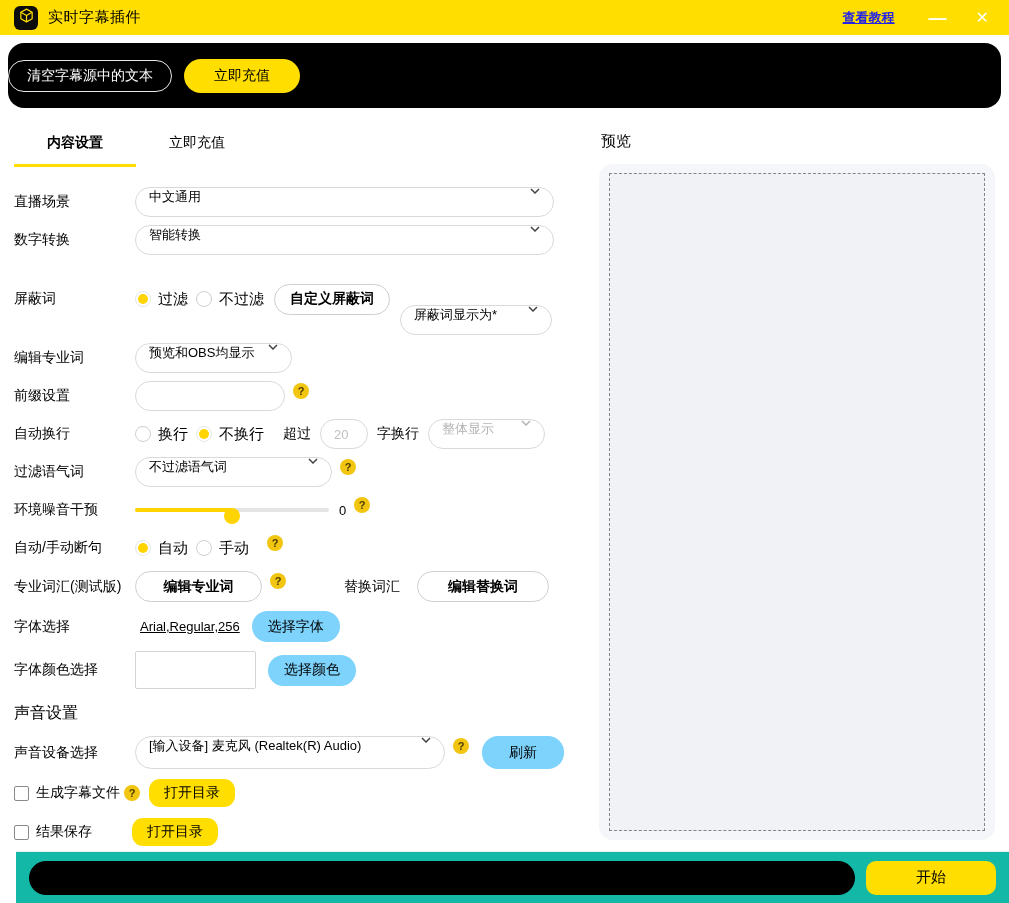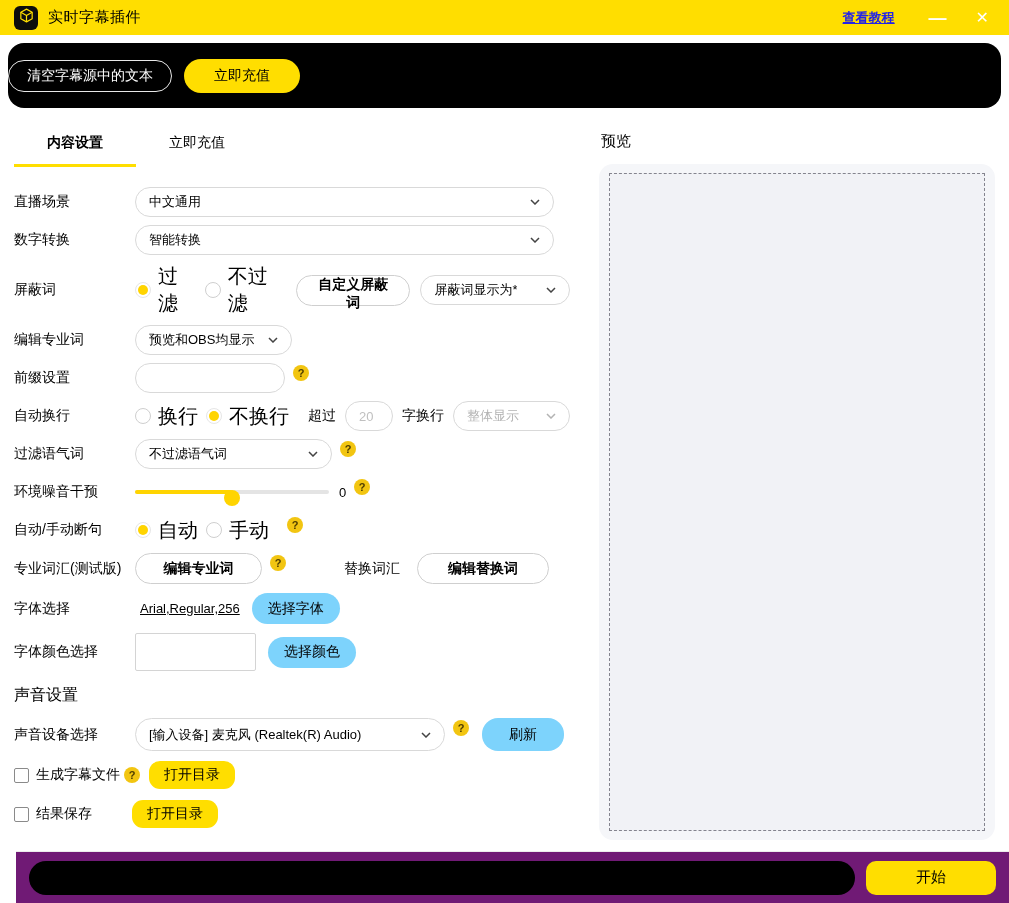--- a/index.html
+++ b/index.html
@@ -30,30 +30,30 @@
   .right-col { flex:1; padding-left:29px; padding-top:24px; }
   
   .tabs { display:flex; margin-bottom:20px; }
   .tab { width:122px; text-align:center; font-size:14px; padding-bottom:12px; cursor:pointer; }
   .tab.active { font-weight:bold; border-bottom:3px solid #FFDE00; }
   
   .row { display:flex; align-items:center; min-height:30px; margin-bottom:8px; }
   .row-lg { margin-bottom:9px; }
   .label { width:121px; flex-shrink:0; font-size:14px; color:#000; }
   .pill-select { height:30px; border:1px solid #d9d9d9; border-radius:16px; background:#fff;
-    display:flex; align-items:center; justify-content:space-between; padding:0 13px; font-size:13px; cursor:pointer; }
+    display:flex; align-items:flex-start; justify-content:space-between; padding:0 13px; font-size:13px; cursor:pointer; }
   .pill-select .val { white-space:nowrap; overflow:hidden; }
   .chev { display:flex; align-items:center; margin-left:8px; flex-shrink:0; }
   .pill-input { height:30px; border:1px solid #d9d9d9; border-radius:16px; background:#fff;
     padding:0 13px; font-size:13px; font-family:inherit; outline:none; }
   .pill-input::placeholder { color:#c0c0c0; }
   .w-full { width:419px; }
   
   .radio-group { display:flex; align-items:center; gap:8px; margin-right:10px; }
-  .radio { display:flex; align-items:center; gap:7px; font-size:20px; cursor:pointer; }
+  .radio { display:flex; align-items:center; gap:7px; font-size:15px; cursor:pointer; }
   .rb { width:16px; height:16px; border-radius:50%; border:1px solid #cfcfcf; background:#fff;
     display:flex; align-items:center; justify-content:center; flex-shrink:0; }
   .rb.sel { border-color:#e6e6e6; }
   .rb.sel::after { content:""; width:10px; height:10px; border-radius:50%; background:#FFD400; }
   .btn-outline-pill { height:31px; border:1px solid #cfcfcf; border-radius:16px; background:#fff;
     font-size:14px; font-weight:bold; padding:0 15px; cursor:pointer; font-family:inherit; }
   .help-badge { width:16px; height:16px; border-radius:50%; background:#F2C511; color:#4d3c00;
     font-size:11px; font-weight:bold; display:flex; align-items:center; justify-content:center;
     margin-left:8px; flex-shrink:0; cursor:pointer; }
   .help-raised { align-self:flex-start; margin-top:2px; }
@@ -74,21 +74,21 @@
     background:#fff; font-family:inherit; font-size:13px; padding:0 8px; outline:none; }
   .section-title { font-size:16px; font-weight:normal; margin:14px 0 12px 0; }
   .checkbox { width:15px; height:15px; border:1px solid #8a8a8a; border-radius:2px; background:#fff;
     margin-right:7px; flex-shrink:0; cursor:pointer; }
   
   .preview-title { font-size:15px; margin-bottom:13px; margin-left:2px; }
   .preview-outer { background:#f5f6f9; border-radius:14px; padding:9px 10px; height:676px; }
   .preview-inner { width:100%; height:100%; background:#f1f2f6; border:1px dashed #84848e; }
   
   .footer { position:absolute; left:16px; right:0; bottom:0; height:52px; border-top:1px solid #ececec;
-    display:flex; align-items:center; padding:0 13px; gap:11px; background:#701a75; }
+    display:flex; align-items:center; padding:0 13px; gap:11px; background:#14b8a6; }
   .status-pill { flex:1; height:34px; background:#000; border-radius:17px; }
   .btn-start { width:130px; height:34px; background:#FFDE00; border:none; border-radius:10px;
     font-size:15px; cursor:pointer; font-family:inherit; color:#000; } .mr10 { margin-right:10px; } .mr12 { margin-right:12px; }
 </style>
 </head>
 <body>
 
 <div class="titlebar">
   <div class="logo">
     <span>
@@ -148,21 +148,21 @@
         <div class="radio">
           <span class="rb sel"></span>
           <span>过滤</span>
         </div>
         <div class="radio">
           <span class="rb"></span>
           <span>不过滤</span>
         </div>
       </div>
       <button class="btn-outline-pill mr10">自定义屏蔽词</button>
-      <div class="pill-select" style="width:152px;">
+      <div class="pill-select" style="width:152px;margin-top:42px;">
         <span class="val">屏蔽词显示为*</span>
         <span class="chev">
           <svg width="10" height="6" viewBox="0 0 10 6">
               <path d="M1 1l4 4 4-4" stroke="#444" stroke-width="1.5" fill="none"></path>
             </svg>
         </span>
       </div>
     </div>
 
     <div class="row">

